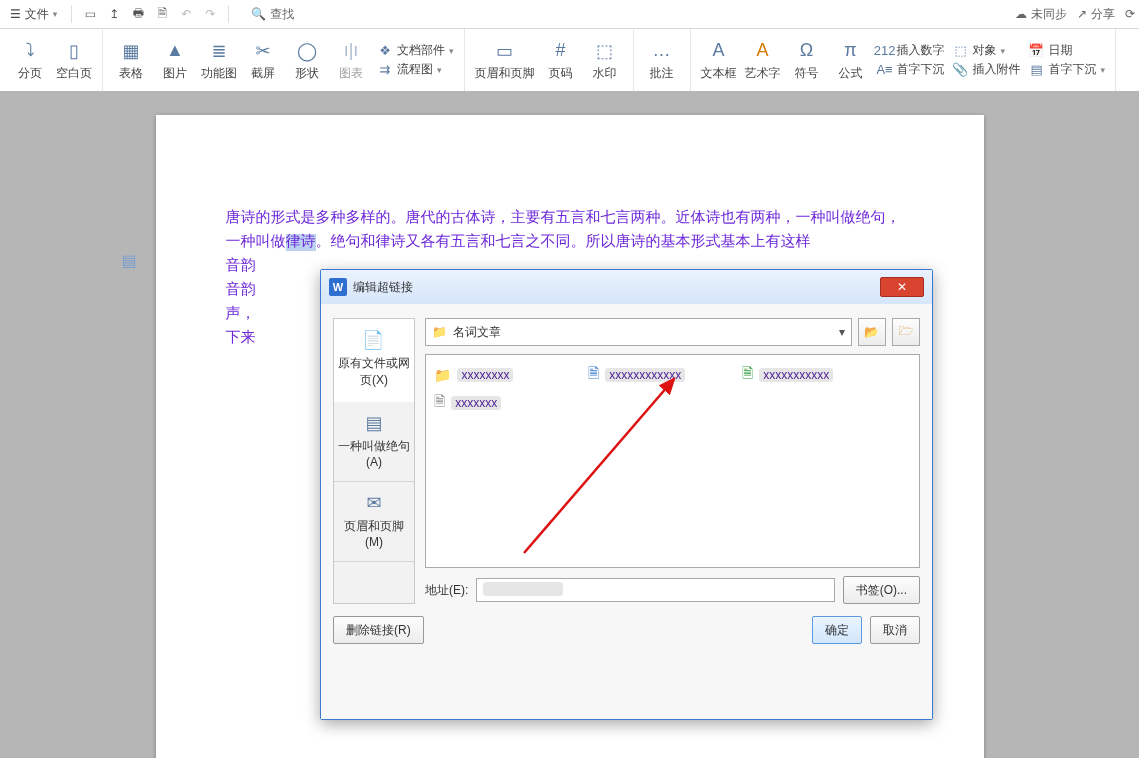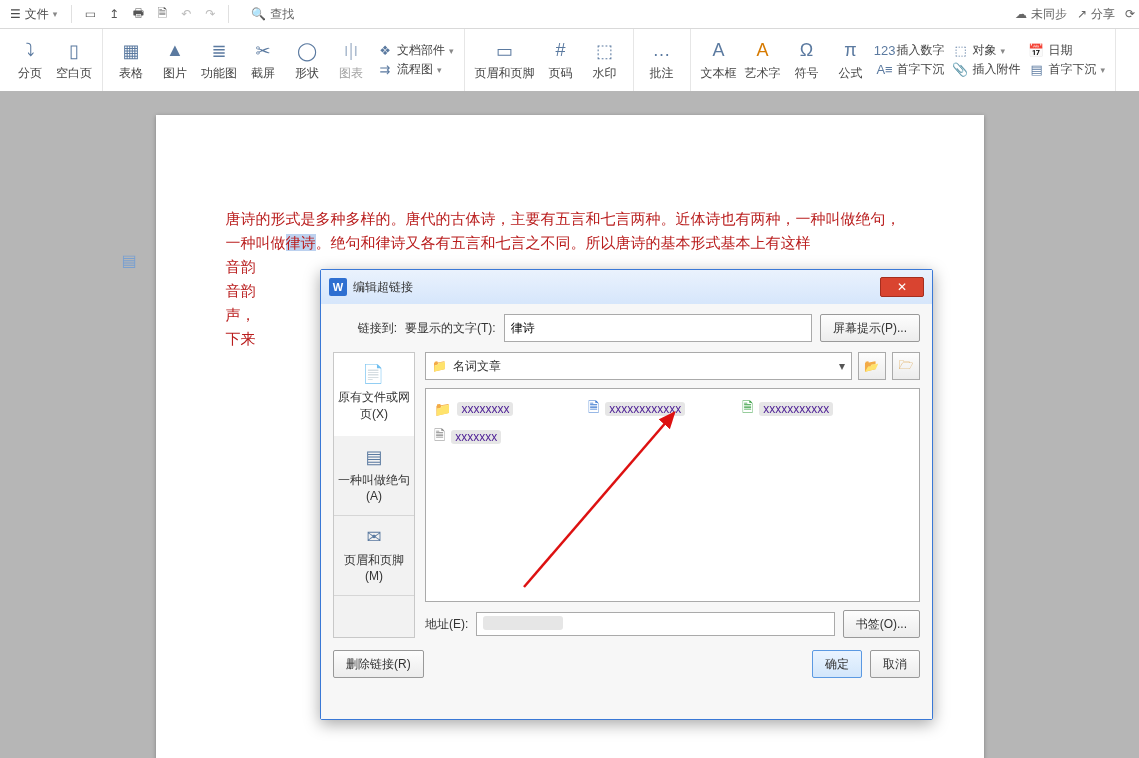--- a/index.html
+++ b/index.html
@@ -23,21 +23,21 @@
 .rbtn{display:flex;flex-direction:column;align-items:center;justify-content:center;min-width:36px;padding:4px;gap:2px;cursor:pointer;font-size:12px;color:#444}
 .rbtn .icon{width:24px;height:24px;display:flex;align-items:center;justify-content:center;font-size:18px;color:#5b7aa0}
 .rbtn.disabled{opacity:0.5}
 .rstack{display:flex;flex-direction:column;justify-content:center;gap:2px;padding:0 4px}
 .rstack .line{display:flex;align-items:center;gap:4px;font-size:12px;color:#444;cursor:pointer;white-space:nowrap}
 .rstack .line .i{display:inline-flex;width:16px;height:16px;align-items:center;justify-content:center;font-size:13px;color:#5b7aa0}
 
 
 .workspace{position:absolute;top:91px;left:0;right:0;bottom:0;background:#b6b6b6;display:flex;justify-content:center;overflow:auto}
 .page{margin-top:24px;width:828px;min-height:1100px;background:#fff;box-shadow:0 1px 4px rgba(0,0,0,.3);position:relative}
-.pagecontent{padding:92px 70px 40px;font-family:Liberation Sans, sans-serif;font-size:15px;line-height:1.6;color:#b91c1c}
+.pagecontent{padding:92px 70px 40px;font-family:Liberation Mono, monospace;font-size:15px;line-height:1.6;color:#6d28d9}
 .hl{background:#bcd1ef}
 .gutter-icon{position:absolute;left:-34px;top:136px;color:#7aa0d0;font-size:16px}
 
 
 .dialog{position:absolute;left:320px;top:269px;width:611px;height:449px;background:#fff;border:1px solid #3a78d6;border-radius:2px;box-shadow:0 4px 16px rgba(0,0,0,.35);font-size:12px}
 .dlg-title{height:34px;background:linear-gradient(#eaf2fd,#d6e6fb);display:flex;align-items:center;padding:0 8px;border-bottom:1px solid #b6cce8}
 .dlg-title .wicon{width:18px;height:18px;background:#2e6fd1;color:#fff;border-radius:2px;display:flex;align-items:center;justify-content:center;font-size:11px;font-weight:bold;margin-right:6px}
 .dlg-title .label{color:#333}
 .dlg-title .close{margin-left:auto;width:42px;height:18px;background:#d94430;border:1px solid #a42e1f;border-radius:2px;color:#fff;display:flex;align-items:center;justify-content:center;cursor:pointer}
 .dlg-body{position:absolute;top:34px;left:0;right:0;bottom:0;padding:10px 12px 12px 12px;background:#f7f7f7}
@@ -192,21 +192,21 @@
       <div class="rbtn">
           <span class="icon">Ω</span>
           <span>符号</span>
         </div>
       <div class="rbtn">
           <span class="icon">π</span>
           <span>公式</span>
         </div>
       <div class="rstack">
         <div class="line">
-            <span class="i">123</span>
+            <span class="i">212</span>
             <span>插入数字</span>
           </div>
         <div class="line">
             <span class="i">A≡</span>
             <span>首字下沉</span>
           </div>
       </div>
       <div class="rstack">
         <div class="line">
             <span class="i">⬚</span>
@@ -244,26 +244,20 @@
 
   <div class="dialog">
     <div class="dlg-title">
       <div class="wicon">W</div>
       <div class="label">编辑超链接</div>
       <div class="close">
           <span>✕</span>
         </div>
     </div>
     <div class="dlg-body">
-      <div class="row">
-        <div class="lab">链接到:</div>
-        <div class="lab" style="width:auto">要显示的文字(T):</div>
-        <input class="textin" value="律诗" style="">
-        <div class="btn">屏幕提示(P)...</div>
-      </div>
 
       <div class="panel">
         <div class="linknav">
           <div class="item active">
               <span class="ic">📄</span>
               <span>原有文件或网页(X)</span>
             </div>
           <div class="item">
               <span class="ic">▤</span>
               <span>一种叫做绝句(A)</span>

